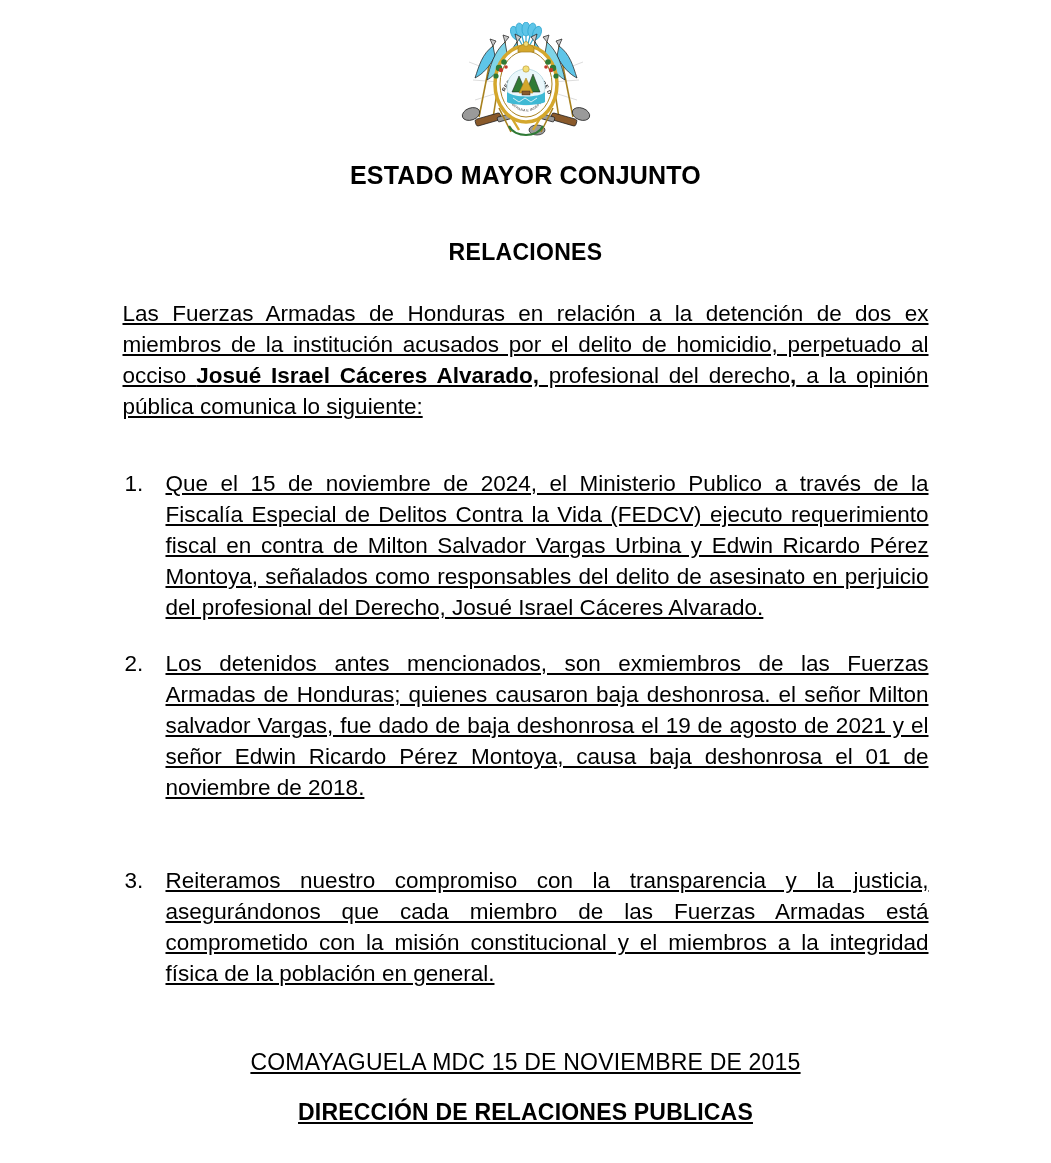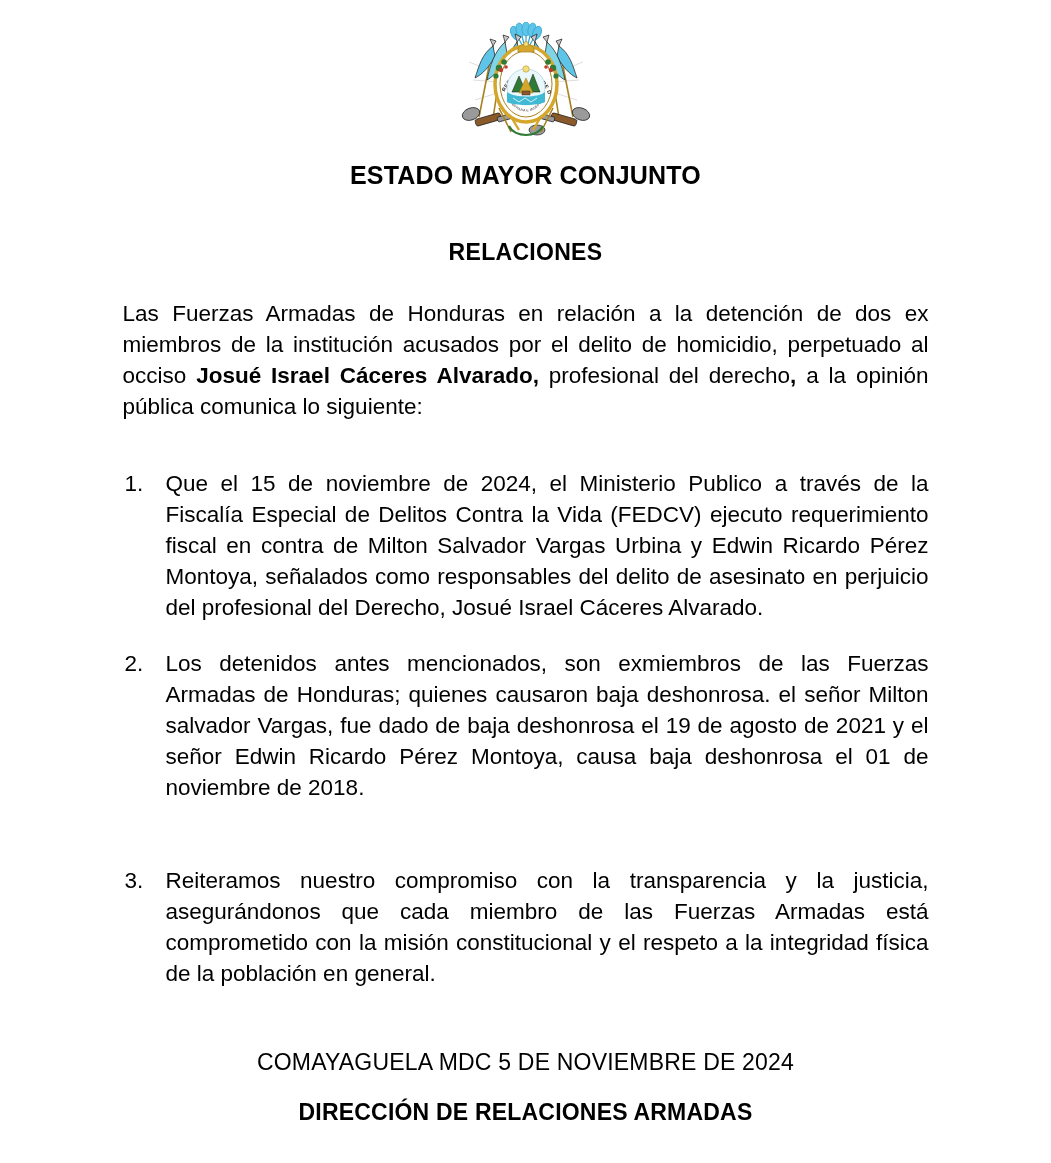--- a/index.html
+++ b/index.html
@@ -53,20 +53,21 @@
     font-size: 23px;
     line-height: 28px;
     margin-top: 48px;
     letter-spacing: 0.3px;
   }
 
   
   .body-block {
     margin: 4px auto;
     width: 806px;          
+    text-decoration: underline;
   }
 
   .intro {
     margin-top: 32px;
     font-size: 22.5px;
     line-height: 31px;
     text-align: justify;
     text-justify: inter-word;
   }
   .intro b { font-weight: bold; }
@@ -229,22 +230,22 @@
 
   <div class="doc-title">RELACIONES</div>
 
   <div class="body-block">
 
     <p class="intro"><span>Las Fuerzas Armadas de Honduras en relación a la detención de dos ex miembros de la institución acusados por el delito de homicidio, perpetuado al occiso </span><b>Josué Israel Cáceres Alvarado,</b><span> profesional del derecho</span><b>,</b><span> a la opinión pública comunica lo siguiente:</span></p>
 
     <ol class="items">
       <li><span class="marker">1.</span><span>Que el 15 de noviembre de 2024, el Ministerio Publico a través de la Fiscalía Especial de Delitos Contra la Vida (FEDCV) ejecuto requerimiento fiscal en contra de Milton Salvador Vargas Urbina y Edwin Ricardo Pérez Montoya, señalados como responsables del delito de asesinato en perjuicio del profesional del Derecho, Josué Israel Cáceres Alvarado.</span></li>
       <li><span class="marker">2.</span><span>Los detenidos antes mencionados, son exmiembros de las Fuerzas Armadas de Honduras; quienes causaron baja deshonrosa. el señor Milton salvador Vargas, fue dado de baja deshonrosa el 19 de agosto de 2021 y el señor Edwin Ricardo Pérez Montoya, causa baja deshonrosa el 01 de noviembre de 2018.</span></li>
-      <li class="extra-gap"><span class="marker">3.</span><span>Reiteramos nuestro compromiso con la transparencia y la justicia, asegurándonos que cada miembro de las Fuerzas Armadas está comprometido con la misión constitucional y el respeto a la integridad física de la población en general.</span></li>
+      <li class="extra-gap"><span class="marker">3.</span><span>Reiteramos nuestro compromiso con la transparencia y la justicia, asegurándonos que cada miembro de las Fuerzas Armadas está comprometido con la misión constitucional y el miembros a la integridad física de la población en general.</span></li>
     </ol>
 
     <div class="footer">
-      <div class="place-date">COMAYAGUELA MDC 5 DE NOVIEMBRE DE 2024</div>
-      <div class="department">DIRECCIÓN DE RELACIONES ARMADAS</div>
+      <div class="place-date">COMAYAGUELA MDC 15 DE NOVIEMBRE DE 2015</div>
+      <div class="department">DIRECCIÓN DE RELACIONES PUBLICAS</div>
     </div>
 
   </div>
 </div>
 
 </body></html>

